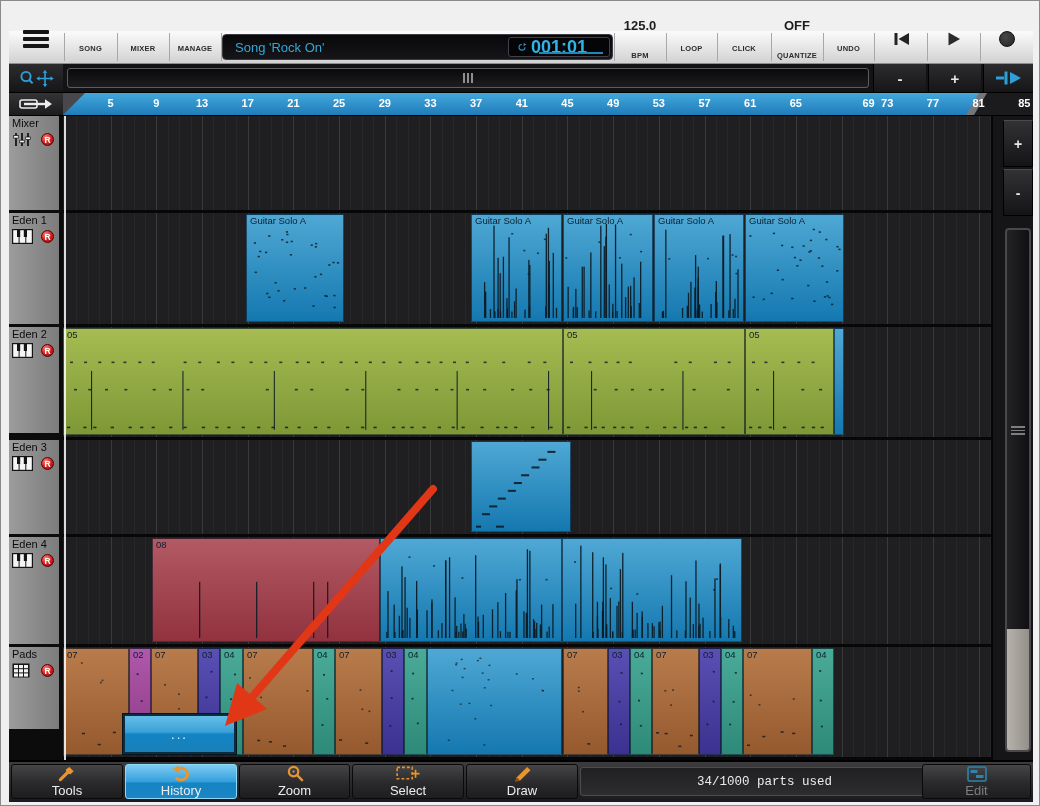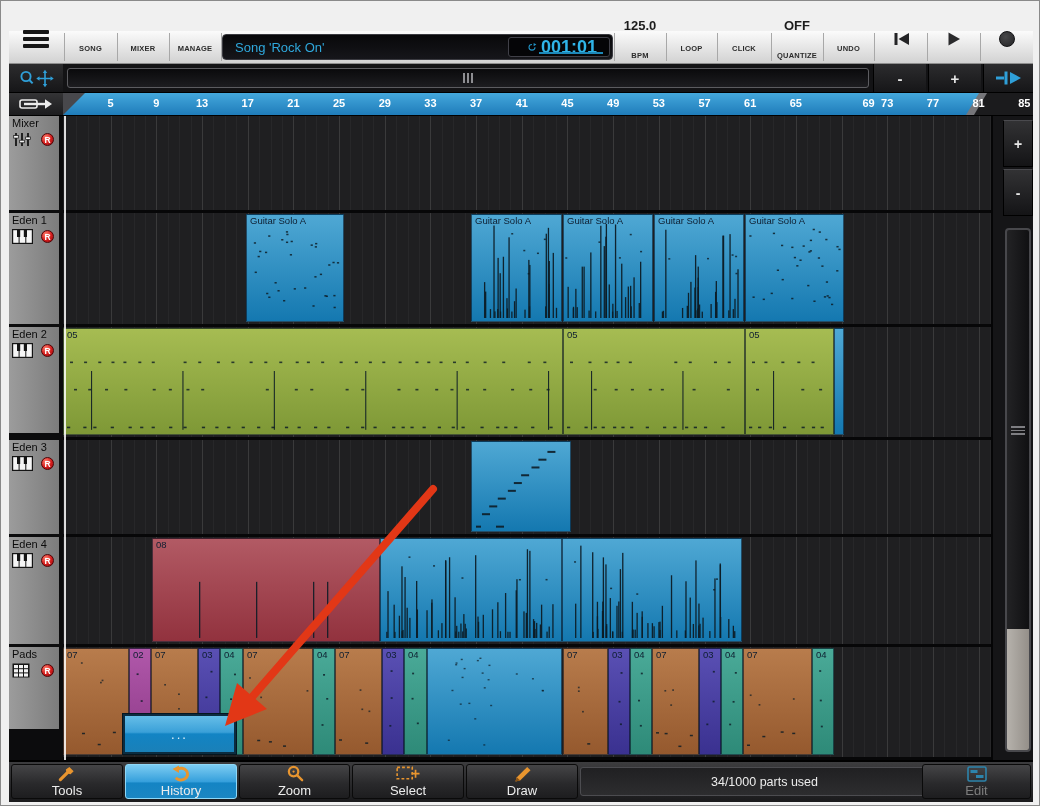--- a/index.html
+++ b/index.html
@@ -20,21 +20,21 @@
   
   .toolbar1{position:absolute;left:0;top:0;width:1024px;height:33px;background:linear-gradient(#fbfbfb,#d2d2d2);border-bottom:1px solid #8e8e8e;box-sizing:border-box;}
   .t1b{position:absolute;top:0;bottom:16px;display:flex;flex-direction:column;align-items:center;justify-content:center;gap:18px;}
   .t1sep{position:absolute;top:2px;bottom:2px;width:1px;background:#a8a8a8;}
   .t1lbl{font-size:7.5px;font-weight:bold;color:#2c2c2c;letter-spacing:.2px;}
   .t1big{font-size:13px;font-weight:bold;color:#1c1c1c;}
   .burger{display:flex;flex-direction:column;gap:3.5px;}
   .burger div{width:26px;height:3.5px;background:#161616;border-radius:1px;}
   .song-display{position:absolute;left:213px;top:3px;width:391px;height:26px;border-radius:4px;border:1px solid #3a3a40;background:linear-gradient(#08080a,#16161a);box-sizing:border-box;}
   .song-name{position:absolute;left:12px;top:5px;font-size:13px;color:#2fa8dc;}
-  .time-box{position:absolute;right:2px;top:2px;bottom:2px;width:102px;border-radius:3px;border:1px solid #404048;background:#050507;display:flex;align-items:center;justify-content:flex-end;padding-right:12px;box-sizing:border-box;gap:4px;}
+  .time-box{position:absolute;right:2px;top:2px;bottom:2px;width:102px;border-radius:3px;border:1px solid #404048;background:#050507;display:flex;align-items:center;justify-content:flex-end;padding-right:22px;box-sizing:border-box;gap:4px;}
   .time-pos{font-size:18px;font-weight:bold;color:#2fb4e8;line-height:1;}
   .time-underline{position:absolute;right:6px;bottom:2px;width:64px;height:2.5px;background:#1e88b8;}
   
   .row2{position:absolute;left:0;top:33px;width:1024px;height:29px;background:#131315;border-bottom:1px solid #000;box-sizing:border-box;}
   .r2btn{position:absolute;top:0;bottom:0;display:flex;align-items:center;justify-content:center;background:linear-gradient(#2c2c2e,#161618);border-left:1px solid #000;box-sizing:border-box;}
   .hscroll{position:absolute;left:58px;top:4px;width:802px;height:20px;border:1px solid #5c5c60;border-radius:3px;background:linear-gradient(#0a0a0c,#1d1d20);display:flex;align-items:center;justify-content:center;box-sizing:border-box;}
   .hgrip{display:flex;gap:2.5px;}
   .hgrip div{width:1.5px;height:10px;background:#8e8e92;}
   .pm{color:#e6e6e6;font-size:15px;font-weight:bold;}
   
@@ -64,21 +64,21 @@
   .vscroll{position:absolute;left:12px;top:112px;width:26px;height:524px;border:2px solid #48484c;border-radius:4px;background:linear-gradient(90deg,#232325,#101012);box-sizing:border-box;}
   .vgrip{position:absolute;left:4px;top:196px;width:14px;display:flex;flex-direction:column;gap:2px;}
   .vgrip div{height:1.5px;background:#7e7e82;}
   .vlight{position:absolute;left:0px;right:0px;top:399px;bottom:0;background:linear-gradient(90deg,#b6b2ac,#948f89);border-radius:0 0 2px 2px;}
   .popup{position:absolute;left:114px;top:598px;width:113px;height:40px;background:linear-gradient(#66bee8 0%,#3aa0d8 45%,#1284c4 50%,#1a80b8 100%);border:2px solid #0c2c40;box-shadow:0 0 0 1px #051620;color:#dff2fc;font-size:13px;letter-spacing:2px;display:flex;align-items:center;justify-content:center;box-sizing:border-box;z-index:60;}
   
   .bottombar{position:absolute;left:0;top:729px;width:1024px;height:42px;background:linear-gradient(#3c3c3e,#1a1a1c);border-top:2px solid #000;box-sizing:border-box;}
   .bbtn{position:absolute;top:2px;bottom:3px;background:linear-gradient(#454547 0%,#2a2a2c 55%,#1d1d1f 100%);border:1px solid #0a0a0a;border-radius:3px;display:flex;flex-direction:column;align-items:center;justify-content:center;gap:1px;box-sizing:border-box;}
   .bbtn span{font-size:13px;color:#ececec;}
   .bbtn.active{background:linear-gradient(#7cccf2 0%,#36a0dc 50%,#1484c4 55%,#1b86c2 100%);border-color:#8ed8f8;}
-  .parts-panel{position:absolute;left:571px;top:5px;width:369px;bottom:6px;border:1px solid #4c4c50;border-radius:3px;background:linear-gradient(#202022,#2d2d2f);display:flex;align-items:center;justify-content:center;box-sizing:border-box;}
+  .parts-panel{position:absolute;left:571px;top:5px;width:369px;bottom:6px;border:1px solid #4c4c50;border-radius:3px;background:linear-gradient(#202022,#2d2d2f);display:flex;align-items:center;justify-content:center;box-sizing:border-box;font-family:Liberation Mono, monospace;}
   .parts-panel span{font-size:12.5px;color:#ececec;}
   .bbtn.edit span{color:#7e7e7e;}
   .overlay{position:absolute;left:0;top:0;z-index:999;pointer-events:none;}
 </style>
 </head>
 <body>
 
 <div class="window">
 
 

